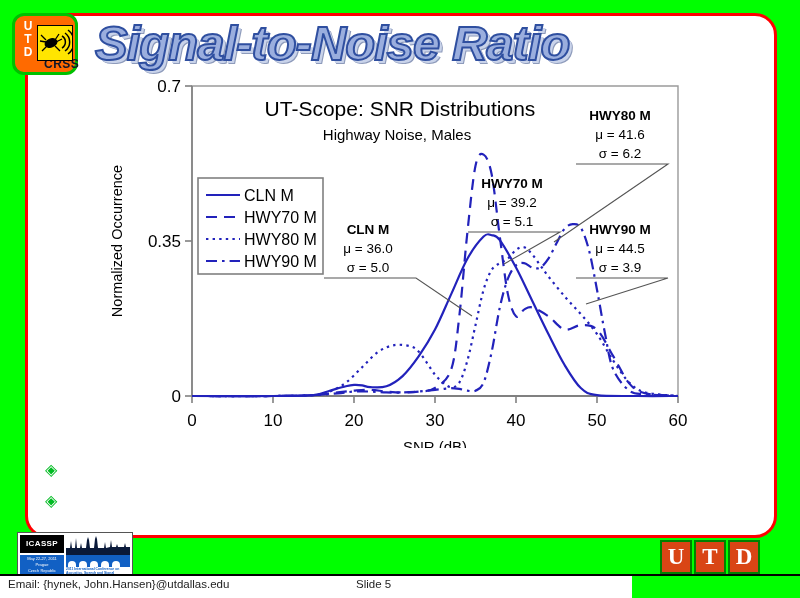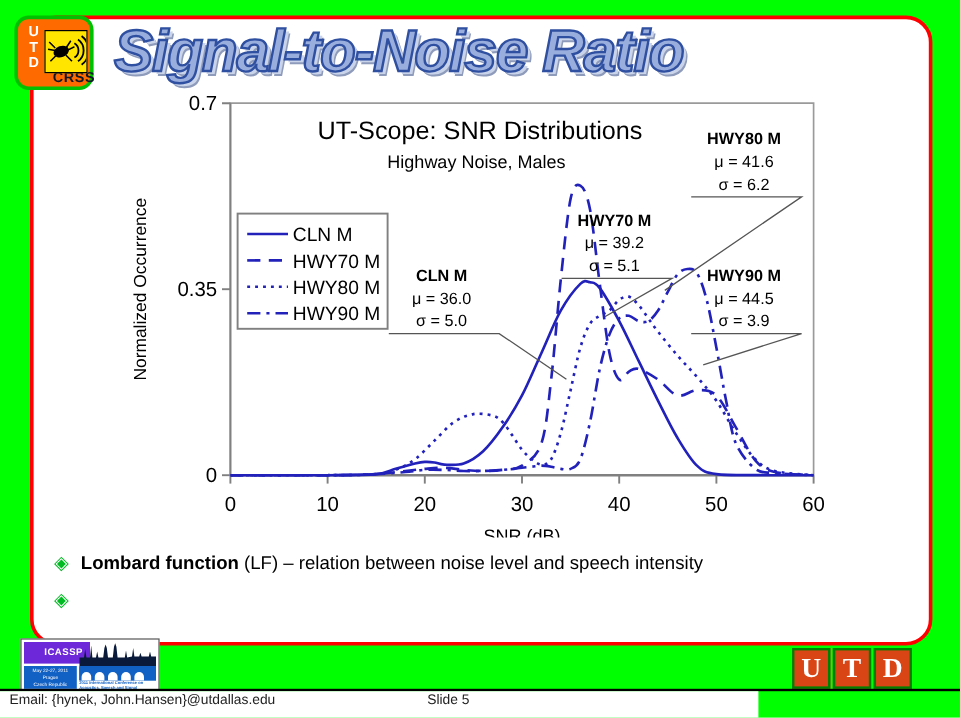--- a/index.html
+++ b/index.html
@@ -64,22 +64,22 @@
     font-family:"Liberation Sans", sans-serif;
   }
   .b{font-weight:bold;}
   
   #icassp-logo{
     position:absolute;left:17px;top:532px;width:116px;height:44px;
     background:#ffffff;border:1px solid #555;box-sizing:border-box;
   }
   #icassp-logo .ic-badge{
     position:absolute;left:2px;top:2px;width:44px;height:18px;
-    background:#6d28d9;color:#fff;font-size:8px;font-weight:bold;
-    text-align:center;line-height:18px;letter-spacing:.4px;padding-left:11px;
+    background:#000000;color:#fff;font-size:8px;font-weight:bold;
+    text-align:center;line-height:18px;letter-spacing:.4px;
   }
   #icassp-logo .ic-date{
     position:absolute;left:2px;top:22px;width:44px;height:19px;
     background:#1160c4;color:#fff;font-size:4px;line-height:6px;
     text-align:center;padding-top:1px;box-sizing:border-box;
   }
   #icassp-logo .ic-sky{
     position:absolute;left:48px;top:2px;width:64px;height:20px;overflow:hidden;
   }
   #icassp-logo .ic-bridge{
@@ -202,21 +202,20 @@
         <text x="520" y="175" text-anchor="middle" font-family="&quot;Liberation Sans&quot;, sans-serif" font-size="13.5" fill="#000">μ = 44.5</text>
         <text x="520" y="194" text-anchor="middle" font-family="&quot;Liberation Sans&quot;, sans-serif" font-size="13.5" fill="#000">σ = 3.9</text>
         <path d="M476 200 L568 200 L486 226" fill="none" stroke="#555" stroke-width="1.1"></path>
       </g>
     </svg>
 </div>
 
 <div id="bullets">
     <div class="bullet-row">
       <span class="bullet-mark">◈</span>
-      <span class="bullet-text"><span class="b">Lombard function</span><span> (LF) – relation between noise level and speech intensity</span></span>
     </div>
     <div class="bullet-row">
       <span class="bullet-mark">◈</span>
     </div>
   </div>
 
 <div id="icassp-logo">
   <div class="ic-badge">ICASSP</div>
   <div class="ic-date">
     <span>May 22-27, 2011</span><br>

